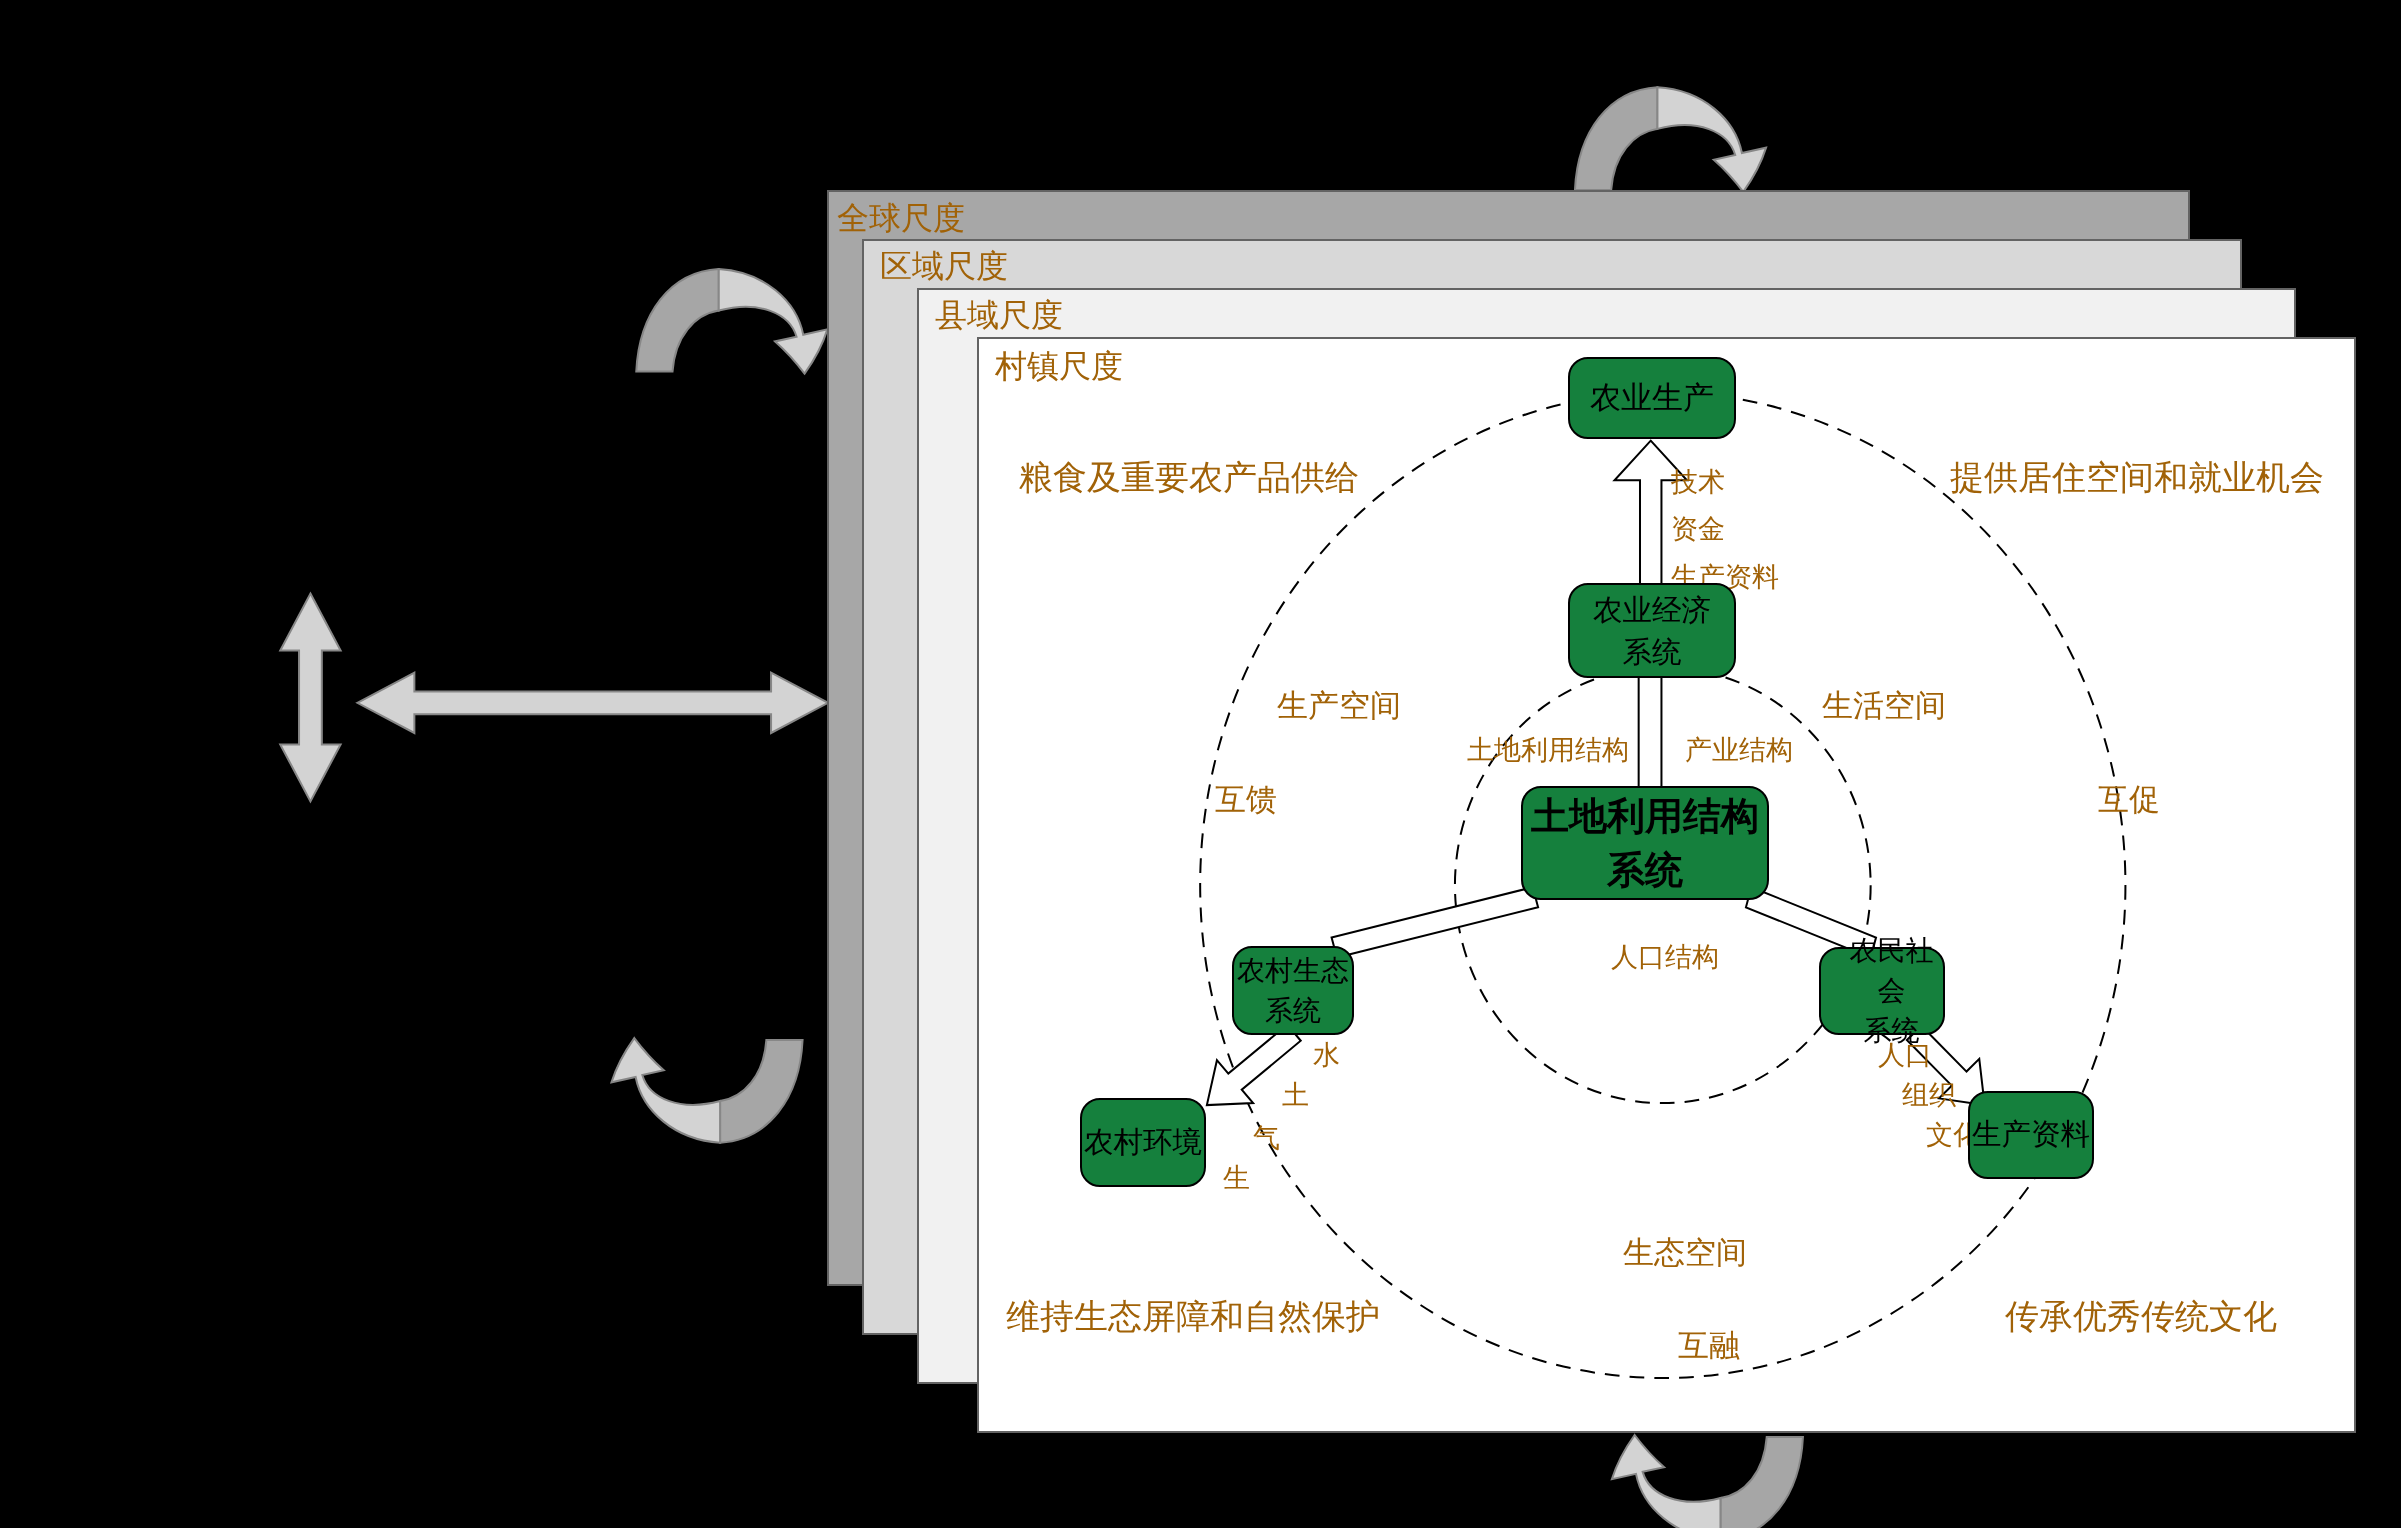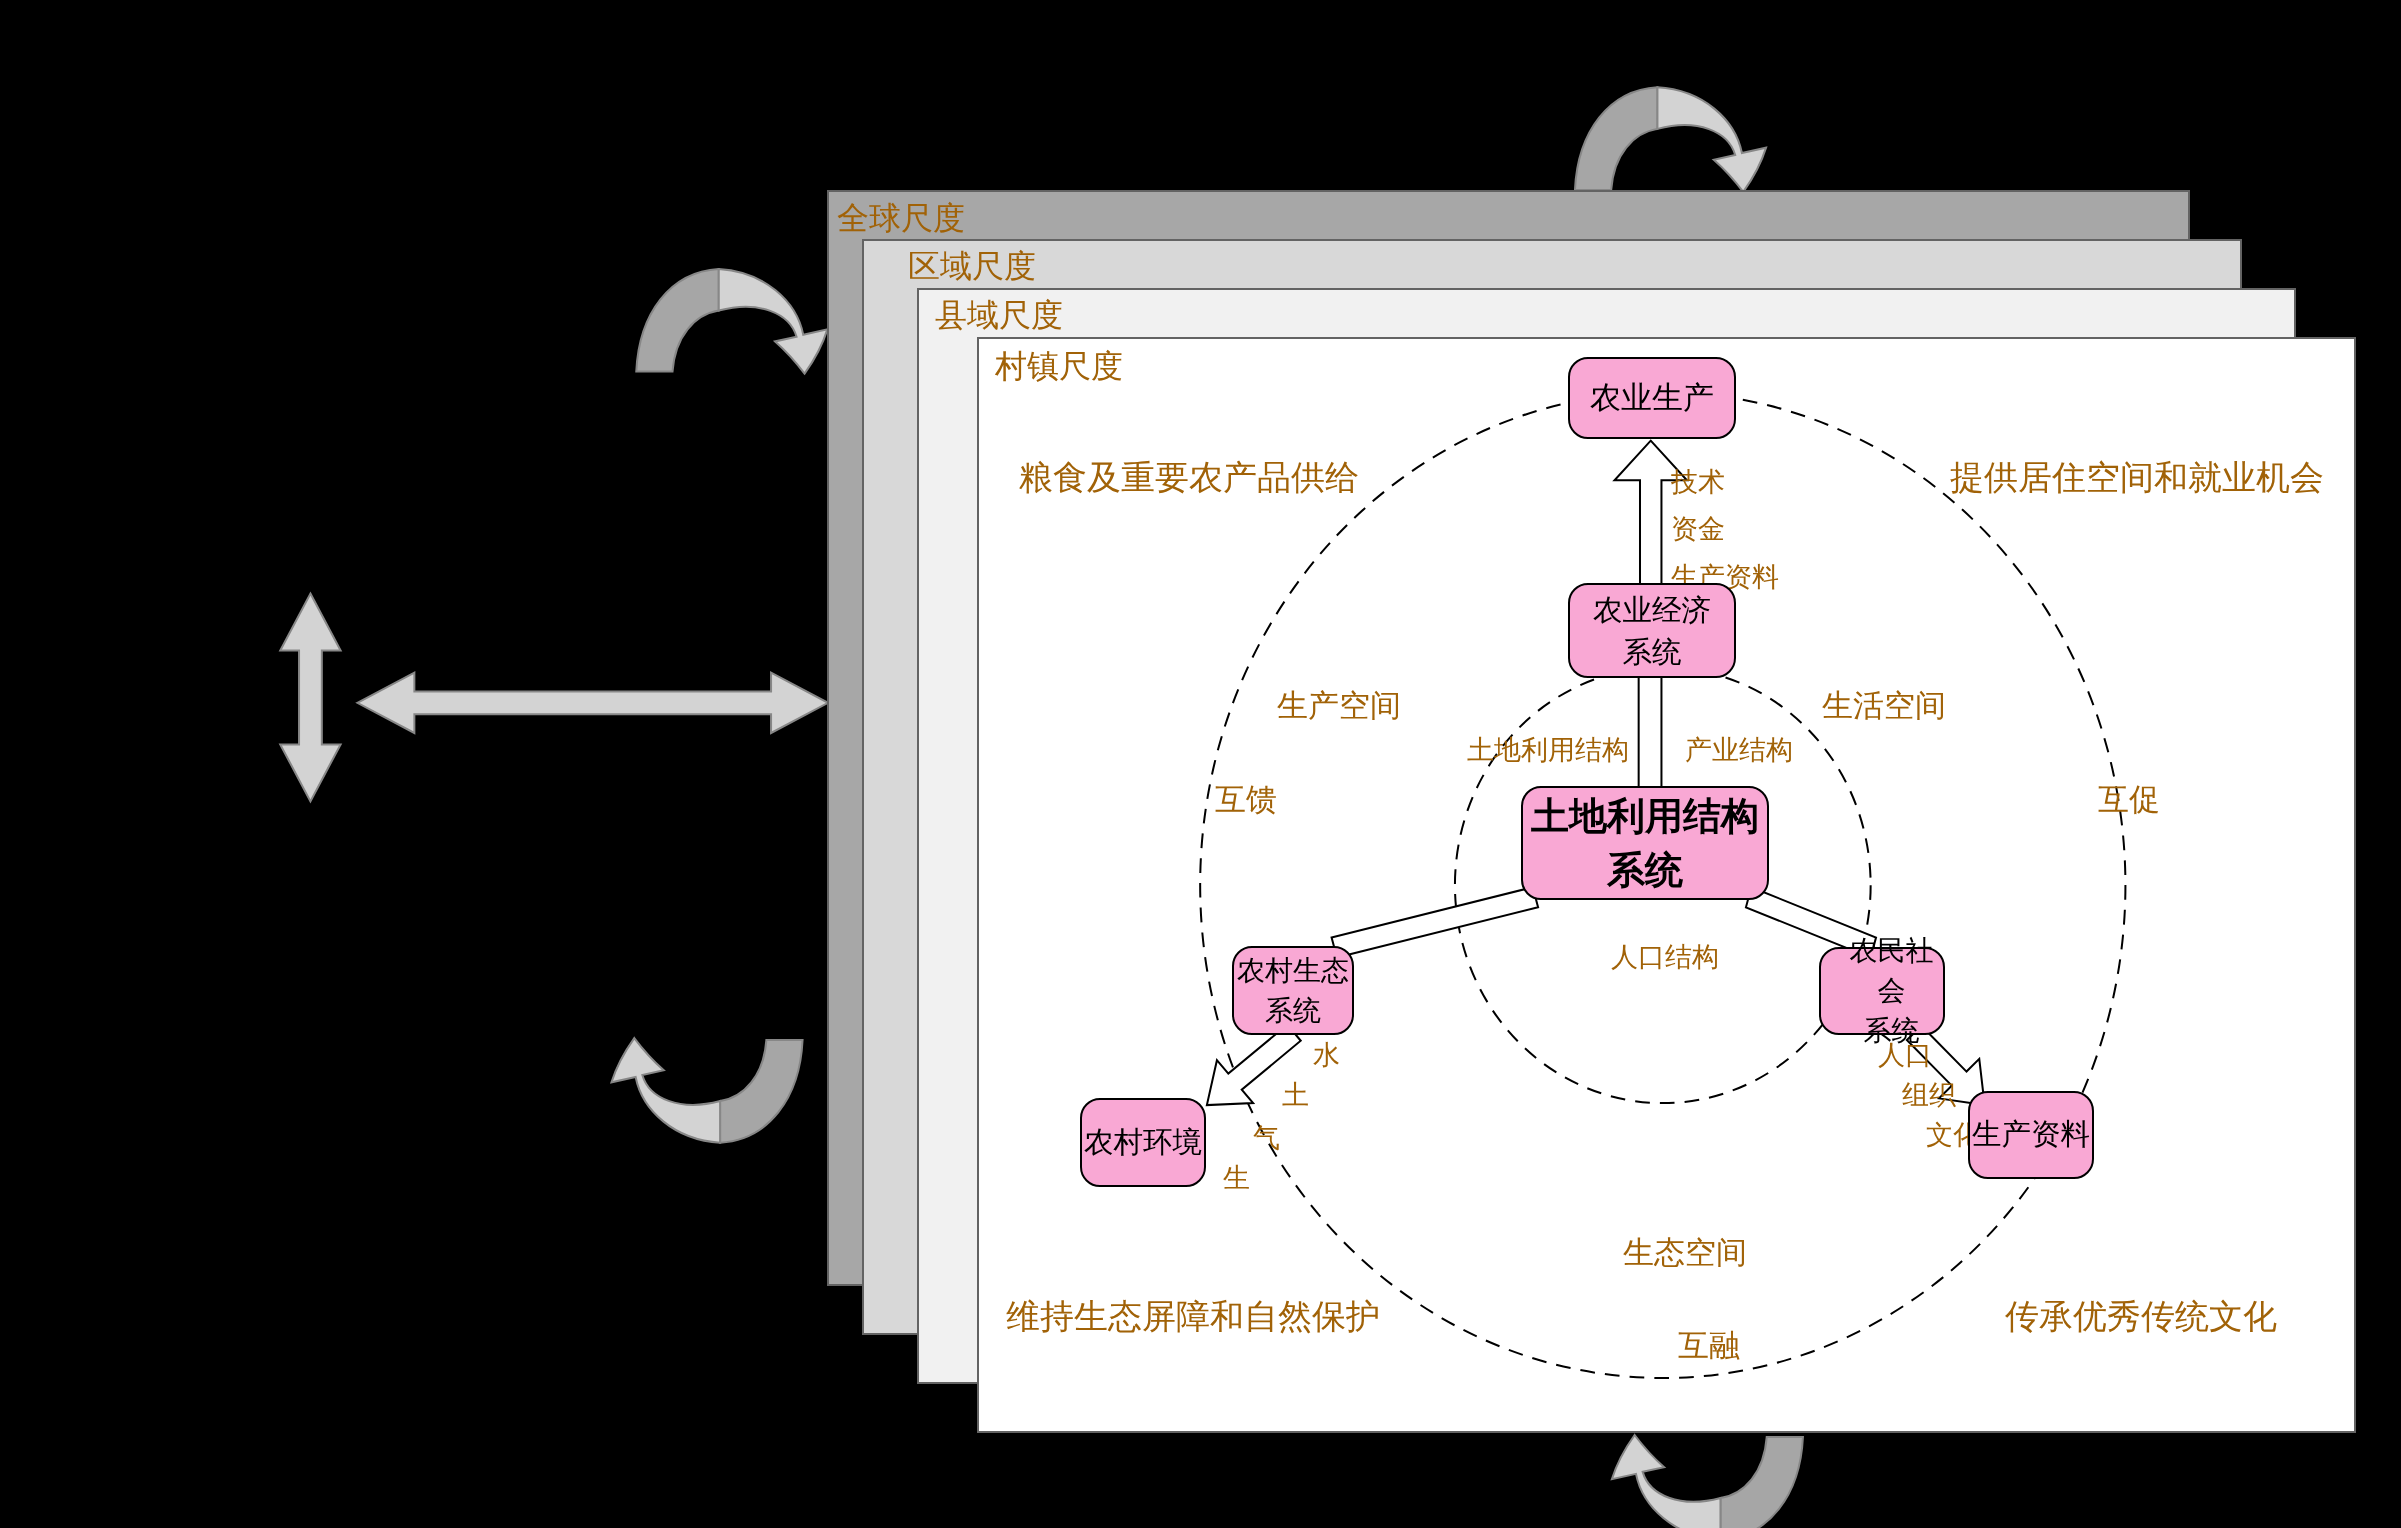--- a/index.html
+++ b/index.html
@@ -13,21 +13,21 @@
   #layer-region {left:862px;top:239px;width:1380px;height:1096px;background:#d8d8d8;z-index:3;}
   #layer-county {left:917px;top:288px;width:1379px;height:1096px;background:#f1f1f1;z-index:4;}
   #layer-village{left:977px;top:337px;width:1379px;height:1096px;background:#ffffff;z-index:5;}
   #page-lines{z-index:6;}
   .lbl{position:absolute;color:#a16207;white-space:nowrap;z-index:7;line-height:1.1;}
   .scale-lbl{font-size:32px;}
   .fn-lbl{font-size:34px;}
   .space-lbl{font-size:31px;}
   .int-lbl{font-size:31px;}
   .flow-lbl{font-size:27px;}
-  .box{position:absolute;box-sizing:border-box;background:#f9a8d4;border:2.7px solid #000;
+  .box{position:absolute;box-sizing:border-box;background:#15803d;border:2.7px solid #000;
        border-radius:20px;display:flex;flex-direction:column;align-items:center;
        justify-content:center;text-align:center;z-index:8;color:#000;}
   #box-production {left:1568px;top:357px; width:168px;height:82px;font-size:31px;}
   #box-economy    {left:1568px;top:583px; width:168px;height:95px;font-size:29.5px;line-height:42px;}
   #box-core       {left:1521px;top:786px;width:248px;height:114px;font-size:38px;
                    font-weight:bold;line-height:54px;}
   #box-ecology    {left:1232px;top:946px;width:122px;height:89px;font-size:28px;line-height:40px;}
   #box-society    {left:1819px;top:947px;width:126px;height:88px;font-size:28px;line-height:40px;padding-left:19px;}
   #box-environment{left:1080px;top:1098px;width:126px;height:89px;font-size:29.5px;}
   #box-welfare    {left:1968px;top:1091px;width:126px;height:88px;font-size:29.5px;}
@@ -62,21 +62,21 @@
     <ellipse cx="2480" cy="1320" rx="310" ry="325" fill="none" stroke="#000" stroke-width="3" stroke-dasharray="22 15"></ellipse>
     <path d="M2462,657 L2516,716 L2478,716 L2478,872 L2446,872 L2446,716 L2408,716 Z" fill="#fff" stroke="#000" stroke-width="3"></path>
     <rect x="2444" y="1008" width="34" height="168" fill="#fff" stroke="#000" stroke-width="3"></rect>
     <polygon points="2286,1323 2294,1353 1994,1428 1986,1398" fill="#fff" stroke="#000" stroke-width="3"></polygon>
     <polygon points="2612,1323 2604,1353 2790,1428 2798,1398" fill="#fff" stroke="#000" stroke-width="3"></polygon>
     <path d="M1920,1528 L1832,1601 L1815,1581 L1800,1648 L1869,1645 L1852,1625 L1940,1552 Z" fill="#fff" stroke="#000" stroke-width="3"></path>
     <path d="M2844,1551 L2911,1619 L2892,1638 L2960,1648 L2952,1579 L2933,1598 L2866,1530 Z" fill="#fff" stroke="#000" stroke-width="3"></path>
   </svg>
 
   <div class="lbl scale-lbl" style="left:837px;top:201px;">全球尺度</div>
-  <div class="lbl scale-lbl" style="left:880px;top:249px;margin-left:28px;">区域尺度</div>
+  <div class="lbl scale-lbl" style="left:880px;top:249px;">区域尺度</div>
   <div class="lbl scale-lbl" style="left:935px;top:298px;">县域尺度</div>
   <div class="lbl scale-lbl" style="left:995px;top:349px;">村镇尺度</div>
 
   <div class="lbl fn-lbl" style="left:1019px;top:459px;">粮食及重要农产品供给</div>
   <div class="lbl fn-lbl" style="left:1950px;top:459px;">提供居住空间和就业机会</div>
   <div class="lbl fn-lbl" style="left:1006px;top:1298px;">维持生态屏障和自然保护</div>
   <div class="lbl fn-lbl" style="left:2005px;top:1298px;">传承优秀传统文化</div>
 
   <div class="lbl space-lbl" style="left:1277px;top:689px;">生产空间</div>
   <div class="lbl space-lbl" style="left:1822px;top:689px;">生活空间</div>

